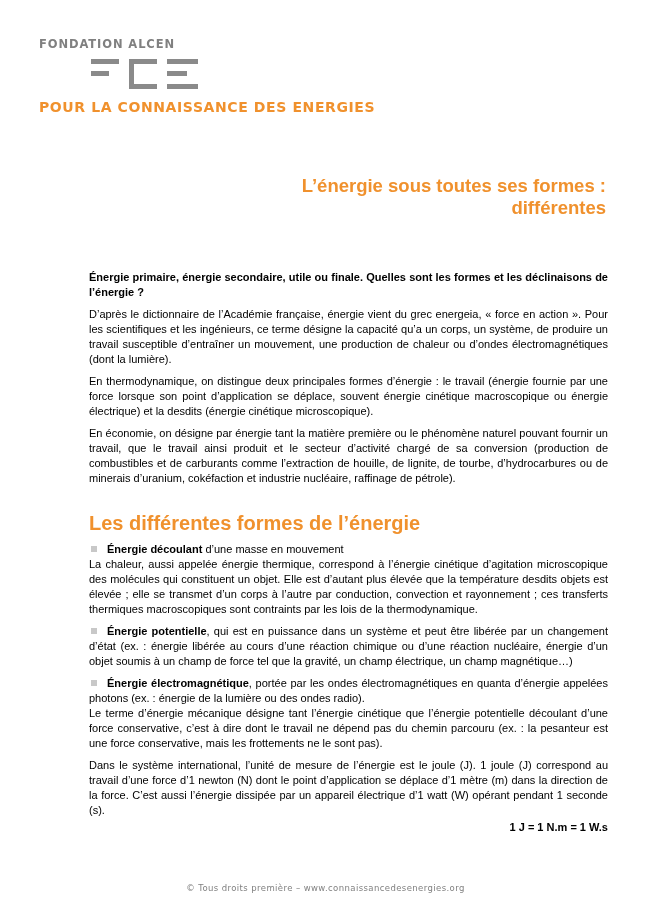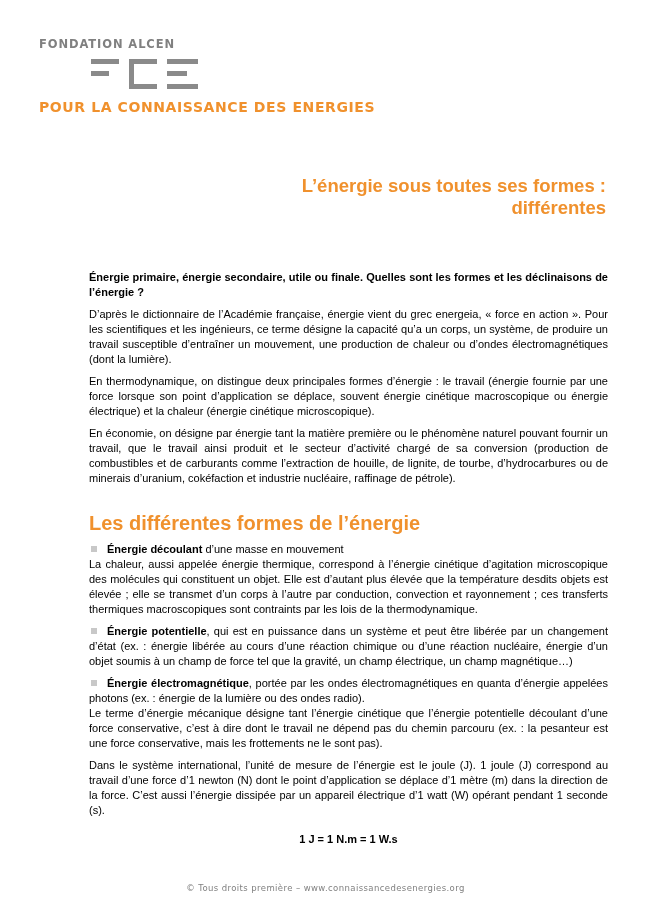--- a/index.html
+++ b/index.html
@@ -34,21 +34,21 @@
     h2 {
       color: #f0912d; font-size: 20px; font-weight: bold; font-family: "Liberation Sans", sans-serif;
       margin-top: 28px; margin-bottom: 10px; line-height: 18px;
     }
     .bullet-item { margin-bottom: 0; }
     .bullet-mark {
       display: inline-block; width: 6px; height: 6px; background: #c8c8c8;
       margin-right: 10px; margin-left: 2px; vertical-align: 1px;
     }
     .b { font-weight: bold; }
-    .formula { text-align: center; font-weight: bold; margin-top: 14px; }
+    .formula { text-align: right; font-weight: bold; margin-top: 2px; }
     .tight { margin-bottom: 0 !important; }
     .gap { margin-top: 6px; }
 
     .footer {
       position: absolute; left: 0; width: 651px; top: 883px; text-align: center;
       font-family: "DejaVu Sans", sans-serif; font-size: 8.5px; color: #808080; letter-spacing: 0.4px;
     }
   </style>
 </head>
 <body>
@@ -70,21 +70,21 @@
 <div class="brand-bottom">POUR LA CONNAISSANCE DES ENERGIES</div>
 
 <div class="doc-title">
   <div>L’énergie sous toutes ses formes :</div>
   <div>différentes</div>
 </div>
 
 <div class="content">
   <p class="intro-q">Énergie primaire, énergie secondaire, utile ou finale. Quelles sont les formes et les déclinaisons de l’énergie ?</p>
   <p>D’après le dictionnaire de l’Académie française, énergie vient du grec energeia, « force en action ». Pour les scientifiques et les ingénieurs, ce terme désigne la capacité qu’a un corps, un système, de produire un travail susceptible d’entraîner un mouvement, une production de chaleur ou d’ondes électromagnétiques (dont la lumière).</p>
-  <p>En thermodynamique, on distingue deux principales formes d’énergie : le travail (énergie fournie par une force lorsque son point d’application se déplace, souvent énergie cinétique macroscopique ou énergie électrique) et la chaleur (énergie cinétique microscopique).</p>
+  <p>En thermodynamique, on distingue deux principales formes d’énergie : le travail (énergie fournie par une force lorsque son point d’application se déplace, souvent énergie cinétique macroscopique ou énergie électrique) et la desdits (énergie cinétique microscopique).</p>
   <p>En économie, on désigne par énergie tant la matière première ou le phénomène naturel pouvant fournir un travail, que le travail ainsi produit et le secteur d’activité chargé de sa conversion (production de combustibles et de carburants comme l’extraction de houille, de lignite, de tourbe, d’hydrocarbures ou de minerais d’uranium, cokéfaction et industrie nucléaire, raffinage de pétrole).</p>
 
   <h2>Les différentes formes de l’énergie</h2>
 
   <div class="bullet-item">
     <span class="bullet-mark"></span><span class="b">Énergie découlant</span><span> d’une masse en mouvement</span>
   </div>
   <p>La chaleur, aussi appelée énergie thermique, correspond à l’énergie cinétique d’agitation microscopique des molécules qui constituent un objet. Elle est d’autant plus élevée que la  température desdits objets est élevée ; elle se transmet d’un corps à l’autre par conduction, convection et rayonnement ; ces transferts thermiques macroscopiques sont contraints par les lois de la thermodynamique.</p>
 
   <p class="bullet-item">

